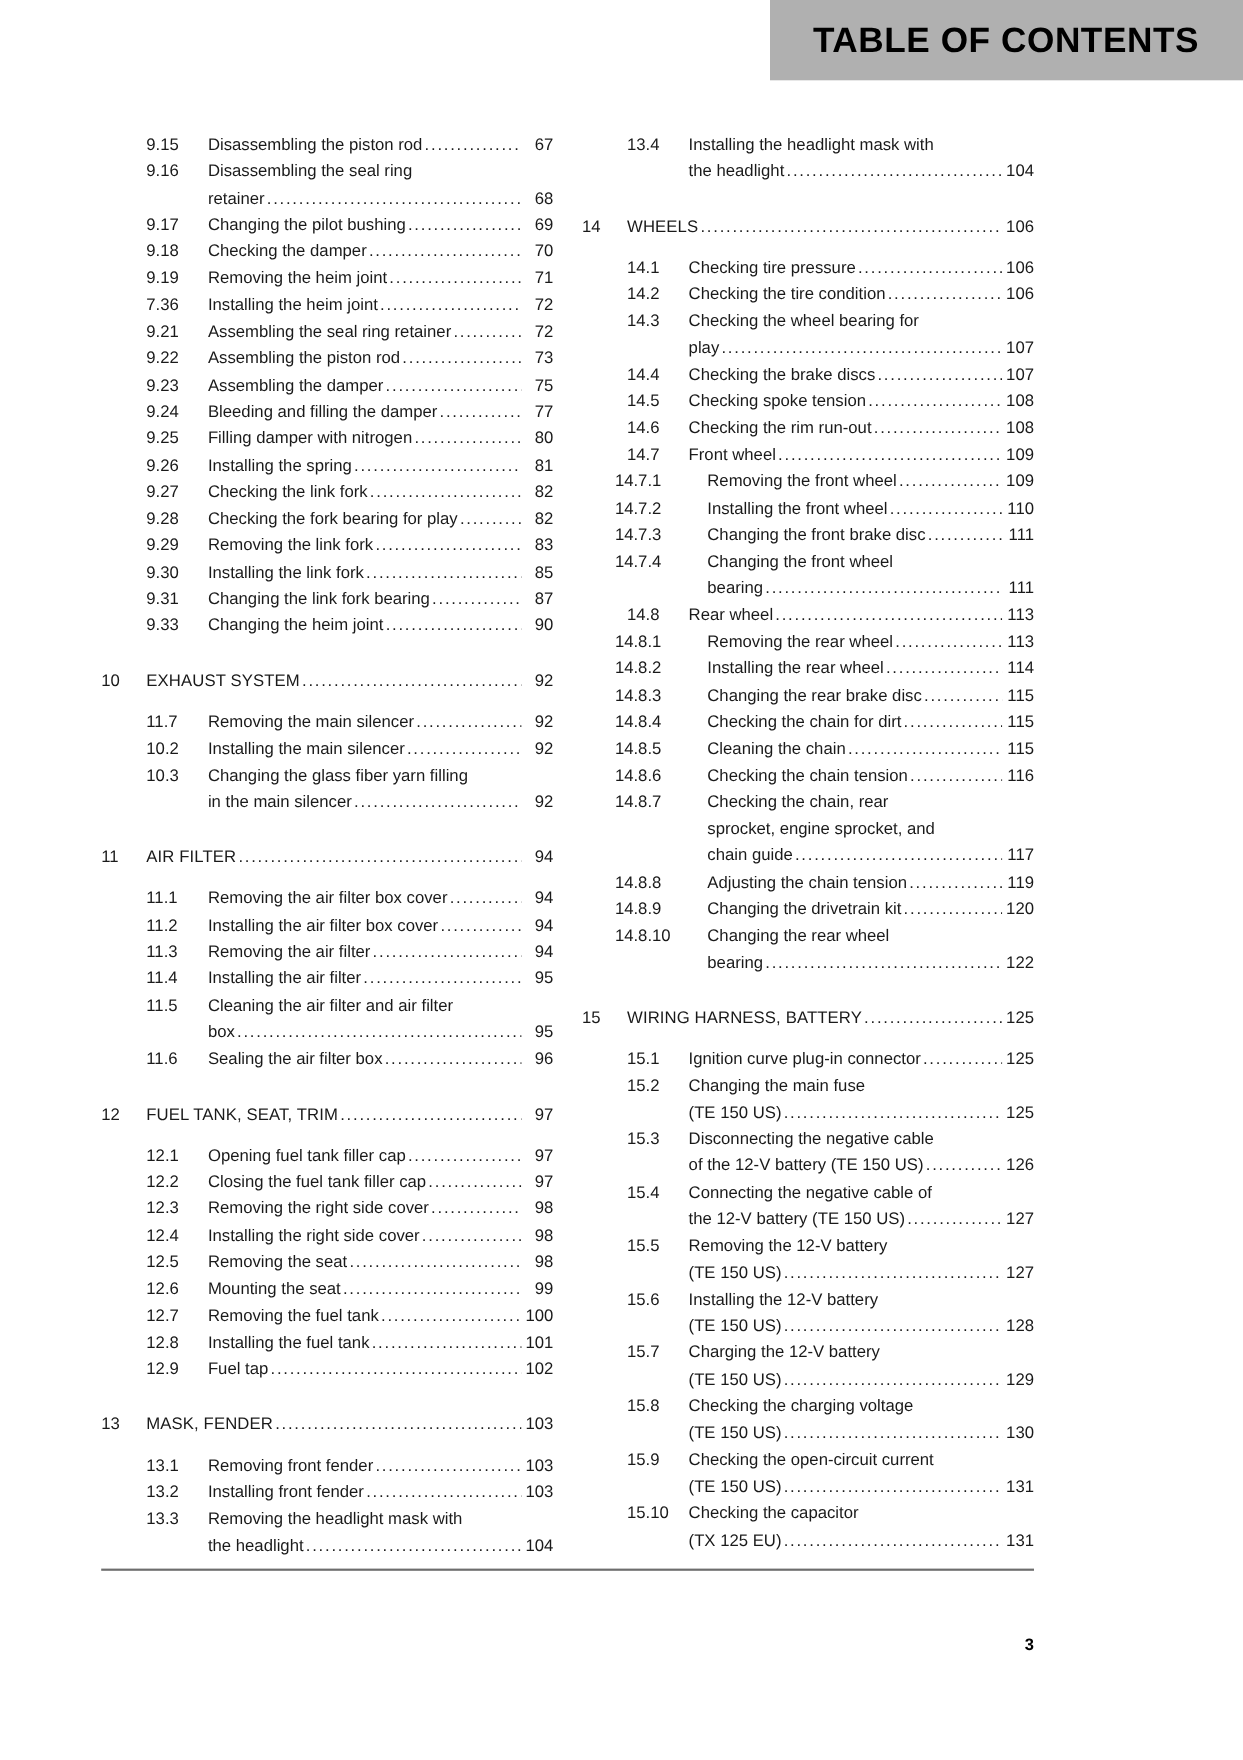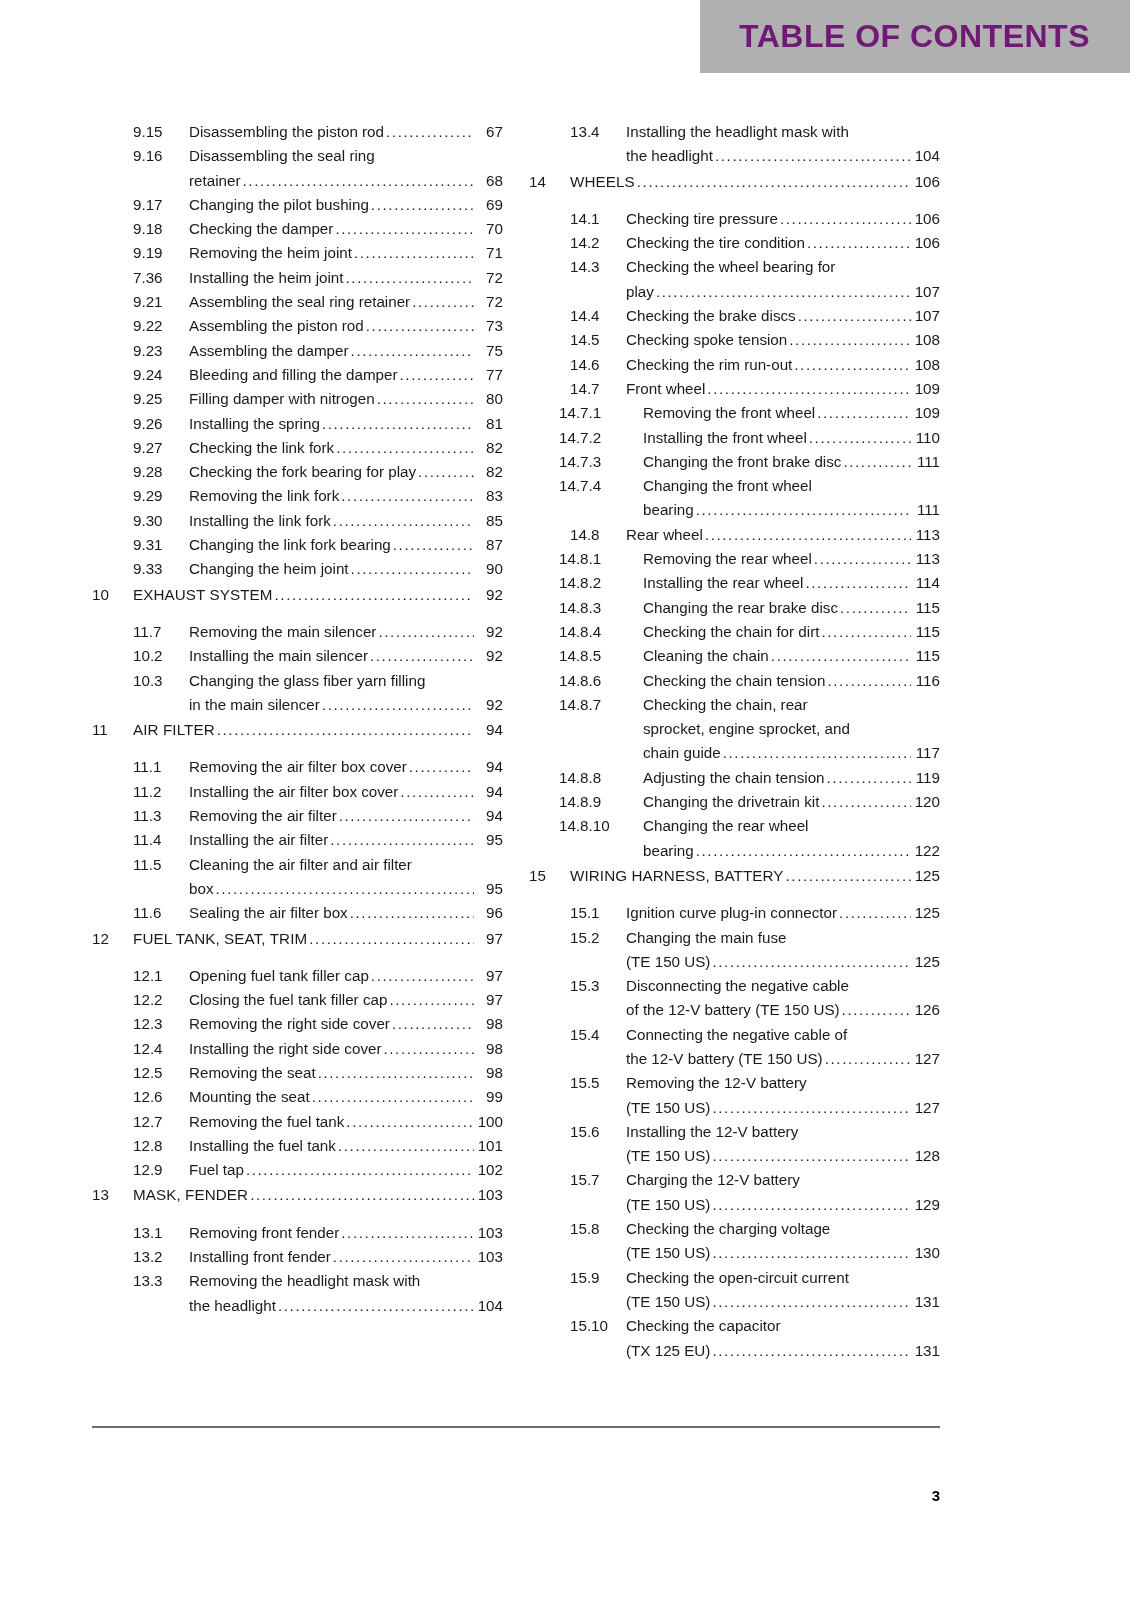--- a/index.html
+++ b/index.html
@@ -26,21 +26,21 @@
     background: #b0b0b0;
     box-sizing: border-box;
   }
   #header-title {
     position: absolute;
     right: 40px;
     top: 18px;
     font-size: 32px;
     font-weight: bold;
     letter-spacing: 0.5px;
-    color: #701a75;
+    color: #000000;
     white-space: nowrap;
   }
 
   
   #toc-wrap {
     position: absolute;
     left: 92px;
     top: 120px;
     width: 848px;
     display: flex;
@@ -54,21 +54,21 @@
 
   
   .entry {
     display: flex;
     align-items: flex-start;
     font-size: 15.2px;
     line-height: 24.3px;
     color: #1a1a1a;
   }
   .entry.chapter {
-    margin-top: 1px;
+    margin-top: 26px;
     margin-bottom: 13px;
   }
 
   .num {
     flex: 0 0 auto;
     text-align: left;
     white-space: nowrap;
   }
   
   .chapter .num { width: 41px; }

